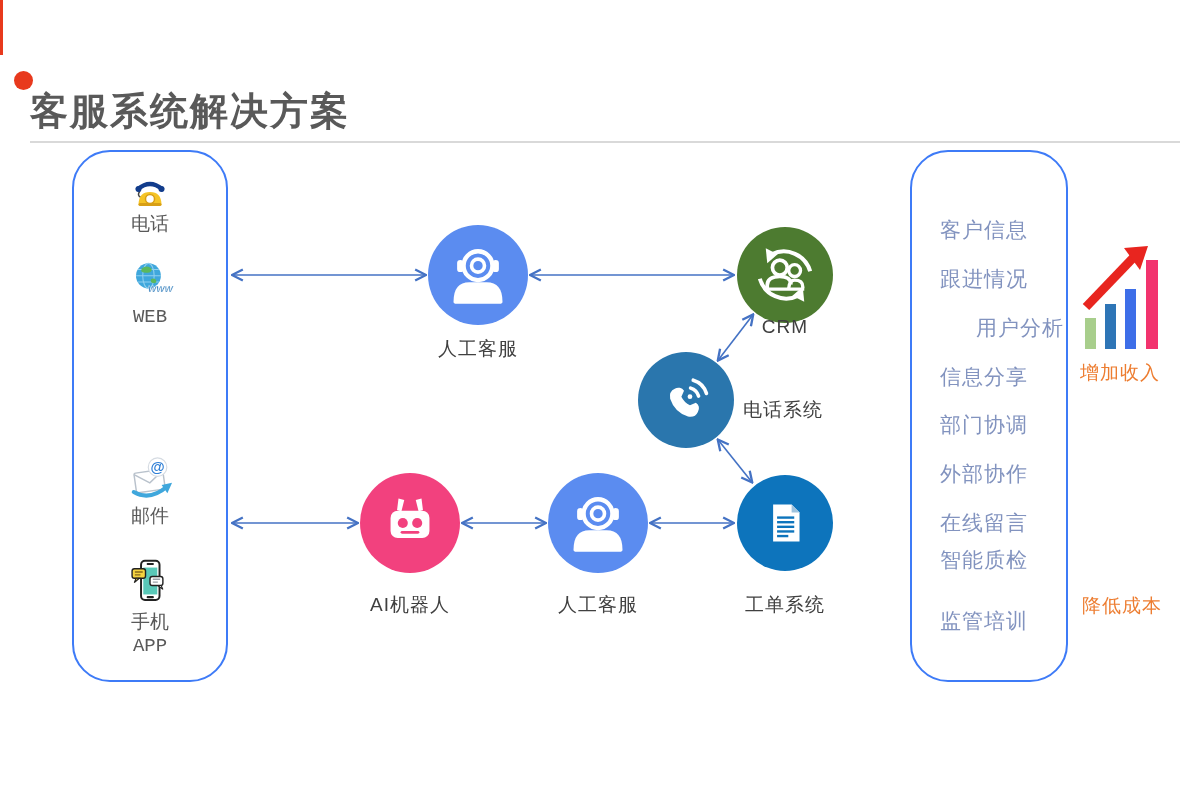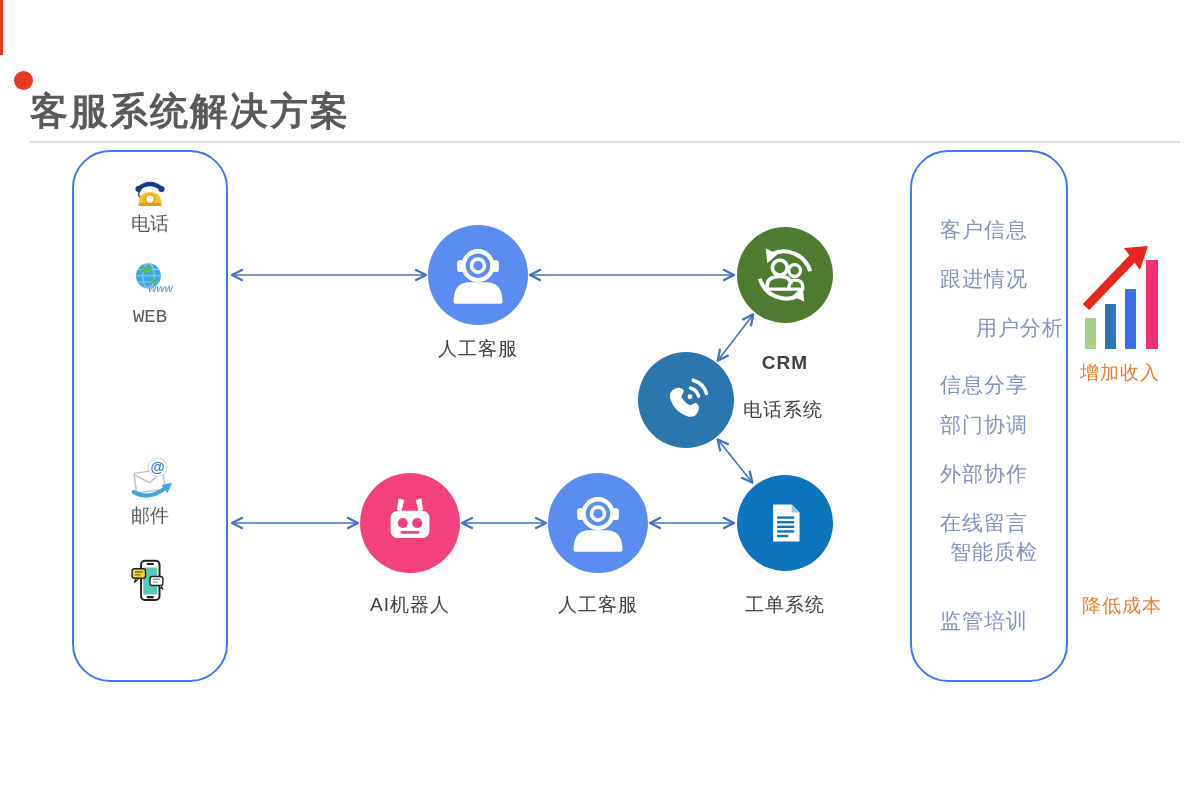--- a/index.html
+++ b/index.html
@@ -112,20 +112,22 @@
         <rect x="38" y="26" width="25" height="48" fill="#59c8b8"></rect>
         <rect x="44" y="18" width="13" height="3.5" rx="1.7" fill="#222"></rect>
         <rect x="44" y="77" width="13" height="4" rx="2" fill="#222"></rect>
         <rect x="18" y="28" width="24" height="17" rx="4" fill="#f5d33f" stroke="#222" stroke-width="2.5"></rect>
         <polygon points="25,45 31,45 22,53" fill="#f5d33f" stroke="#222" stroke-width="2"></polygon>
         <path d="M23,34 h14 M23,39 h10" stroke="#86691a" stroke-width="2.5"></path>
         <rect x="50" y="42" width="23" height="16" rx="4" fill="#fff" stroke="#222" stroke-width="2.5"></rect>
         <polygon points="64,58 70,58 73,65" fill="#fff" stroke="#222" stroke-width="2"></polygon>
         <path d="M55,47 h13 M55,52 h9" stroke="#9aa1a8" stroke-width="2.5"></path>
       </svg>
+      <span class="channel-label">手机
+APP</span>
     </div>
   </div>
 
   <div class="node" style="left:428px; top:225px; width:100px; height:100px; background:#5b8cf0;">
     <svg width="72" height="72" viewBox="0 0 100 100">
       <circle cx="50" cy="37" r="20" fill="none" stroke="#fff" stroke-width="6"></circle>
       <circle cx="50" cy="37" r="9" fill="none" stroke="#fff" stroke-width="5"></circle>
       <rect x="21" y="29" width="9" height="17" rx="4.5" fill="#fff"></rect>
       <rect x="70" y="29" width="9" height="17" rx="4.5" fill="#fff"></rect>
       <path d="M16,87 Q16,60 38,60 L62,60 Q84,60 84,87 Q84,90 80,90 L20,90 Q16,90 16,87 Z" fill="#fff"></path>
@@ -139,21 +141,21 @@
       <polygon points="24,14 40,22 26,34" fill="#fff"></polygon>
       <path d="M68,78 A37,37 0 0 1 16,55" fill="none" stroke="#fff" stroke-width="5.5"></path>
       <polygon points="76,86 60,78 74,66" fill="#fff"></polygon>
       <circle cx="43" cy="40" r="10" fill="none" stroke="#fff" stroke-width="5"></circle>
       <path d="M26,68 L26,64 Q26,52 43,52 Q58,52 58,63" fill="none" stroke="#fff" stroke-width="5"></path>
       <circle cx="63" cy="44" r="8" fill="none" stroke="#fff" stroke-width="4.5"></circle>
       <path d="M55,68 Q56,57 63,57 Q74,57 74,66 L74,68" fill="none" stroke="#fff" stroke-width="4.5"></path>
       <line x1="24" y1="69" x2="76" y2="69" stroke="#fff" stroke-width="4.5"></line>
     </svg>
   </div>
-  <div class="node-label" style="left:725px; top:352px; width:120px;font-weight:bold;">CRM</div>
+  <div class="node-label" style="left:725px; top:316px; width:120px;">CRM</div>
 
   <div class="node" style="left:638px; top:352px; width:96px; height:96px; background:#2a76ad;">
     <svg width="66" height="66" viewBox="0 0 100 100">
       <path d="M33,33 a10,10 0 0 1 14,3 l-4,9 a28,28 0 0 0 13,13 l9,-4 a10,10 0 0 1 3,14 q-4,9 -15,7 a42,42 0 0 1 -27,-27 q-2,-11 7,-15 z" fill="#fff"></path>
       <circle cx="56" cy="45" r="3.6" fill="#fff"></circle>
       <path d="M57,32 a18,18 0 0 1 12,12" fill="none" stroke="#fff" stroke-width="5.5" stroke-linecap="round"></path>
       <path d="M61,20 a30,30 0 0 1 20,20" fill="none" stroke="#fff" stroke-width="5.5" stroke-linecap="round"></path>
     </svg>
   </div>
   <div class="node-label" style="left:743px; top:397px; width:110px; text-align:left;">电话系统</div>
@@ -193,25 +195,25 @@
         <rect x="38" y="68" width="17" height="3.6"></rect>
       </g>
     </svg>
   </div>
   <div class="node-label" style="left:725px; top:592px; width:120px;">工单系统</div>
 
   <div class="panel benefits-panel">
     <span class="benefit-item" style="top:64px;">客户信息</span>
     <span class="benefit-item" style="top:113px;">跟进情况</span>
     <span class="benefit-item" style="top:162px;margin-left:36px;">用户分析</span>
-    <span class="benefit-item" style="top:219px;">信息分享</span>
+    <span class="benefit-item" style="top:211px;">信息分享</span>
     <span class="benefit-item" style="top:259px;">部门协调</span>
     <span class="benefit-item" style="top:308px;">外部协作</span>
     <span class="benefit-item" style="top:357px;">在线留言</span>
-    <span class="benefit-item" style="top:386px;margin-left:10px;">智能质检</span>
+    <span class="benefit-item" style="top:394px;">智能质检</span>
     <span class="benefit-item" style="top:455px;">监管培训</span>
   </div>
 
   <svg style="position:absolute; left:1082px; top:246px;" width="85" height="105" viewBox="0 0 85 105">
     <rect x="3" y="72" width="11" height="31" fill="#a8ce8c"></rect>
     <rect x="23" y="58" width="11" height="45" fill="#2e75b6"></rect>
     <rect x="43" y="43" width="11" height="60" fill="#3d6ee8"></rect>
     <rect x="64" y="14" width="12" height="89" fill="#f2336e"></rect>
     <line x1="4" y1="61" x2="52" y2="11" stroke="#e8251f" stroke-width="9"></line>
     <polygon points="42,2 66,0 58,24" fill="#e8251f"></polygon>

